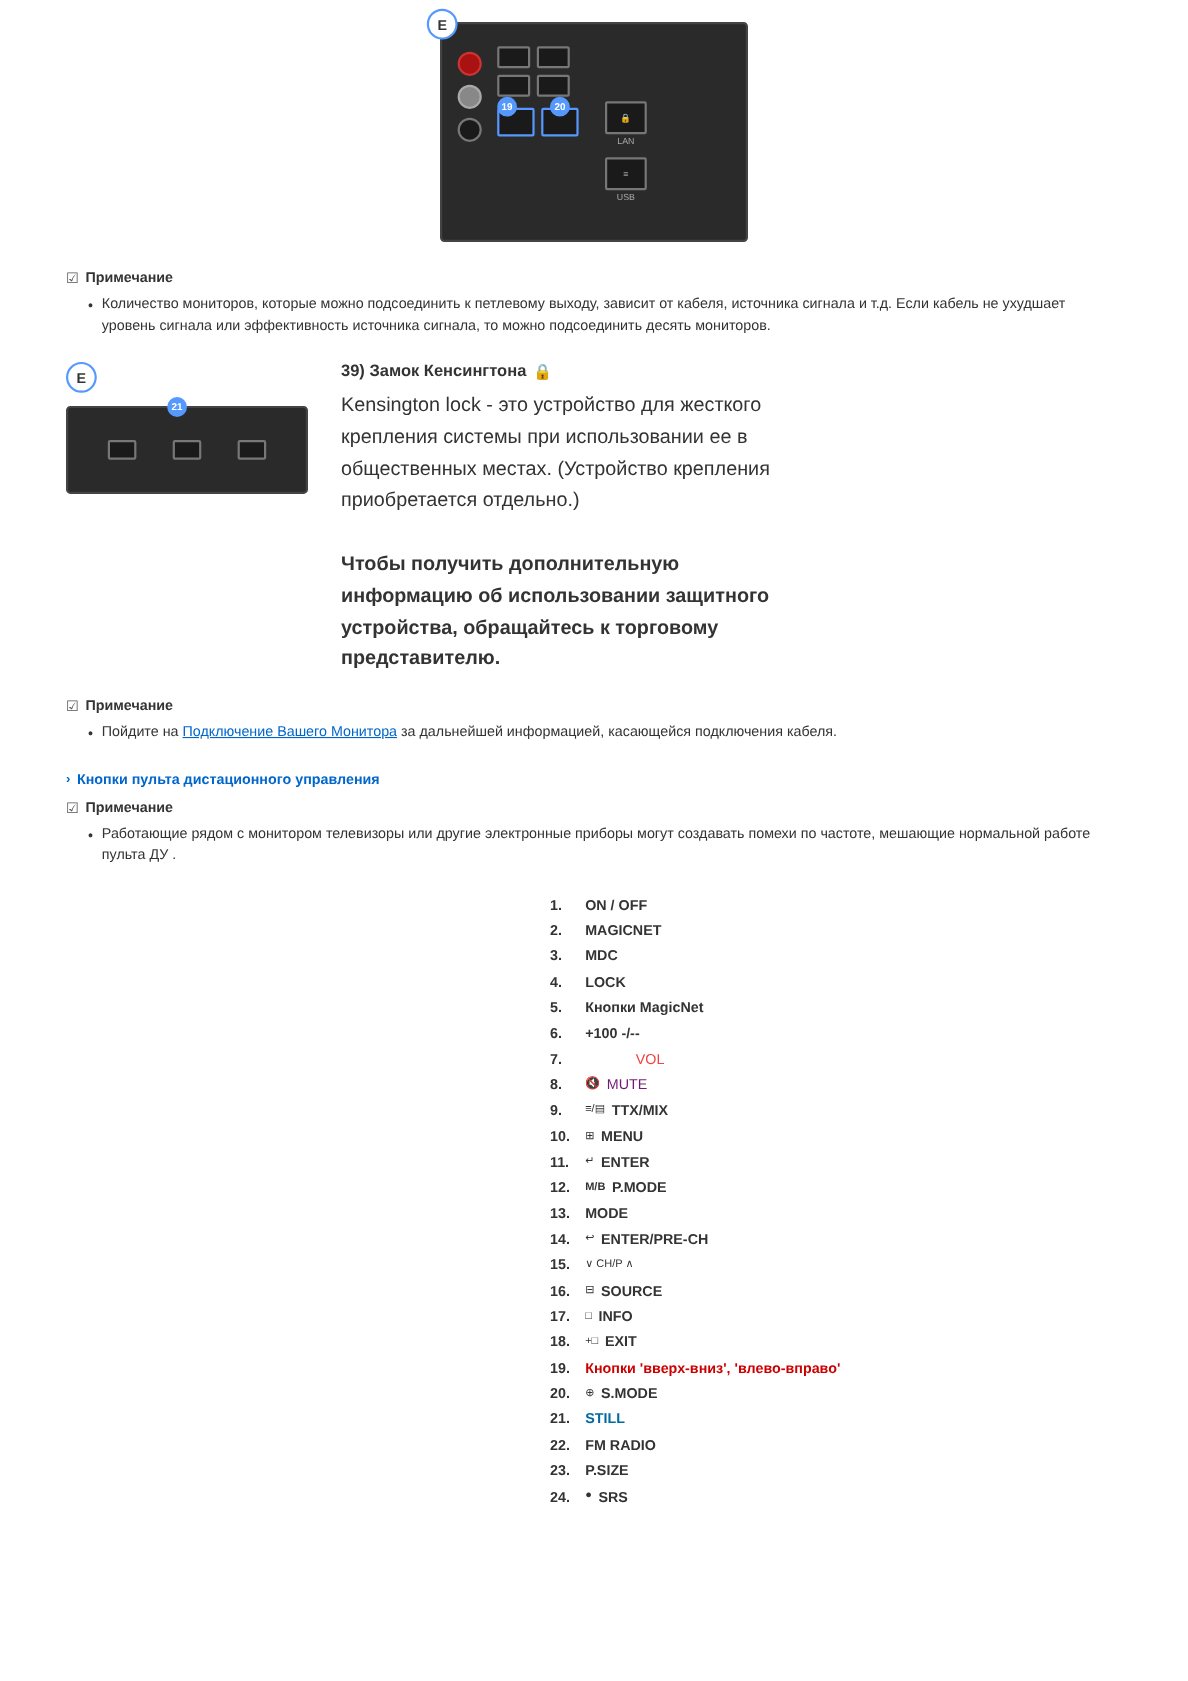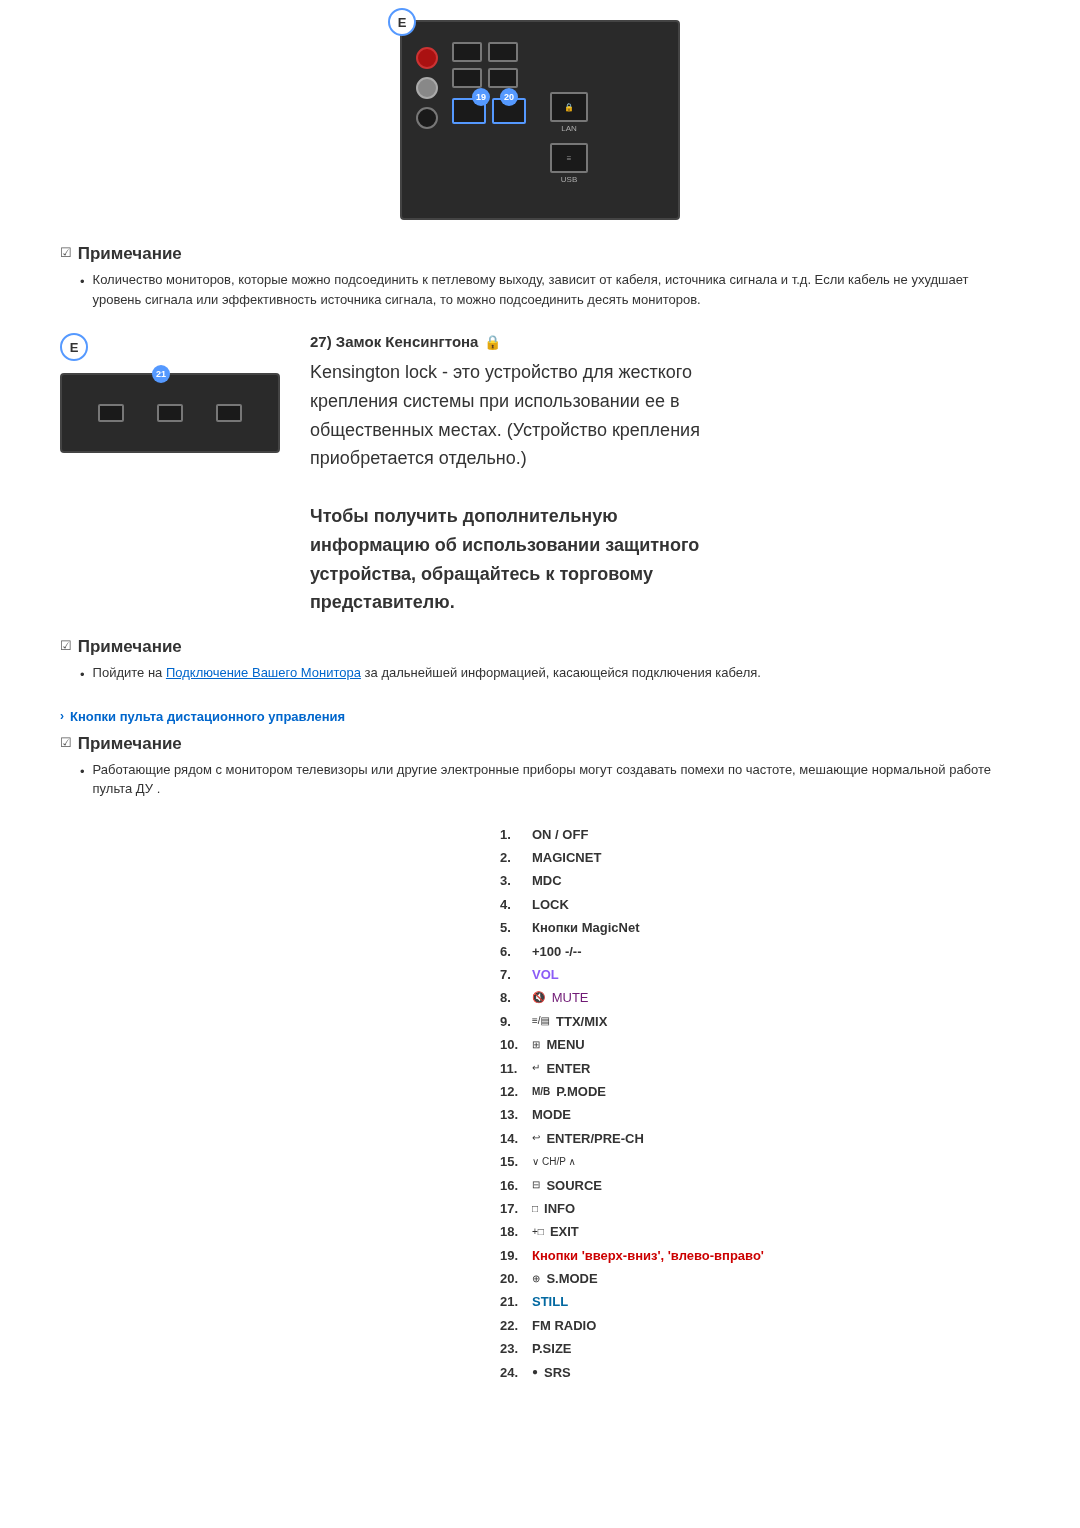--- a/index.html
+++ b/index.html
@@ -73,21 +73,21 @@
 
     .note-icon {
       font-size: 13px;
       color: #555;
       margin-top: 1px;
       flex-shrink: 0;
     }
 
     .note-title {
       font-weight: bold;
-      font-size: 17px;
+      font-size: 13px;
       color: #333;
     }
 
     .note-content {
       margin-left: 20px;
       margin-bottom: 10px;
     }
 
     .bullet-item {
       display: flex;
@@ -218,21 +218,21 @@
             <div style="width:30px; height:20px; border:2px solid #777; background:#1a1a1a; border-radius:2px;"></div>
           </div>
           <div style="display:flex; gap:6px;">
             <div style="width:30px; height:20px; border:2px solid #777; background:#1a1a1a; border-radius:2px;"></div>
             <div style="width:30px; height:20px; border:2px solid #777; background:#1a1a1a; border-radius:2px;"></div>
           </div>
 
           <div style="position:relative; display:flex; gap:6px; margin-top:4px;">
             <div style="width:34px; height:26px; border:2px solid #5599ff; background:#1a1a1a; border-radius:2px;"></div>
             <div style="width:34px; height:26px; border:2px solid #5599ff; background:#1a1a1a; border-radius:2px;"></div>
-            <div class="badge" style="position:absolute; top:-10px; left:20px; width:18px; height:18px; font-size:9px;">19</div>
+            <div class="badge" style="position:absolute; top:-10px; left:0; width:18px; height:18px; font-size:9px;">19</div>
             <div class="badge" style="position:absolute; top:-10px; left:48px; width:18px; height:18px; font-size:9px;">20</div>
           </div>
         </div>
 
         <div style="display:flex; flex-direction:column; gap:10px; padding-top:60px; margin-left:10px;">
           <div style="display:flex; flex-direction:column; align-items:center;">
             <div style="width:38px; height:30px; border:2px solid #777; background:#1a1a1a; border-radius:2px; display:flex; align-items:center; justify-content:center;">
               <span style="font-size:8px; color:#999;">🔒</span>
             </div>
             <span style="font-size:8px; color:#aaa; margin-top:2px;">LAN</span>
@@ -274,21 +274,21 @@
       <div class="small-port-rect" style="width:26px; height:18px;"></div>
       <div class="small-port-rect" style="width:26px; height:18px;"></div>
 
       <div style="position:absolute; top:-10px; left:90px; background:#5599ff; color:white; border-radius:50%; width:18px; height:18px; display:flex; align-items:center; justify-content:center; font-size:9px; font-weight:bold;">21</div>
       <div class="small-port-rect" style="width:26px; height:18px;"></div>
     </div>
   </div>
 
   <div style="flex:1; max-width:420px;">
     <div class="section-title-21">
-      <span>27)  Замок Кенсингтона</span>
+      <span>39)  Замок Кенсингтона</span>
       <span class="lock-icon">🔒</span>
     </div>
     <div class="description-text">
       <p>Kensington lock - это устройство для жесткого крепления системы при использовании ее в общественных местах. (Устройство крепления приобретается отдельно.)</p>
       <br>
       <p class="bold-text">Чтобы получить дополнительную информацию об использовании защитного устройства, обращайтесь к торговому представителю.</p>
     </div>
   </div>
 </div>
 
@@ -347,21 +347,21 @@
     <div class="remote-item">
       <span class="num" style="min-width:28px; font-weight:bold; color:#333;">5.</span>
       <span style="color:#333; font-weight:bold;">Кнопки MagicNet</span>
     </div>
     <div class="remote-item">
       <span class="num" style="min-width:28px; font-weight:bold; color:#333;">6.</span>
       <span style="color:#333; font-weight:bold;">+100 -/--</span>
     </div>
     <div class="remote-item">
       <span class="num" style="min-width:28px; font-weight:bold; color:#333;">7.</span>
-      <span style="color:#8b5cf6; font-weight:bold;">VOL</span>
+      <span style="color:#ef4444; font-weight:normal;margin-left:46px;">VOL</span>
     </div>
     <div class="remote-item">
       <span class="num" style="min-width:28px; font-weight:bold; color:#333;">8.</span>
       <span style="font-size:11px; margin-right:2px;">🔇</span>
       <span style="color:#701a75; font-weight:normal;">MUTE</span>
     </div>
     <div class="remote-item">
       <span class="num" style="min-width:28px; font-weight:bold; color:#333;">9.</span>
       <span style="font-size:10px; margin-right:2px;">≡/▤</span>
       <span style="color:#333; font-weight:bold;">TTX/MIX</span>

